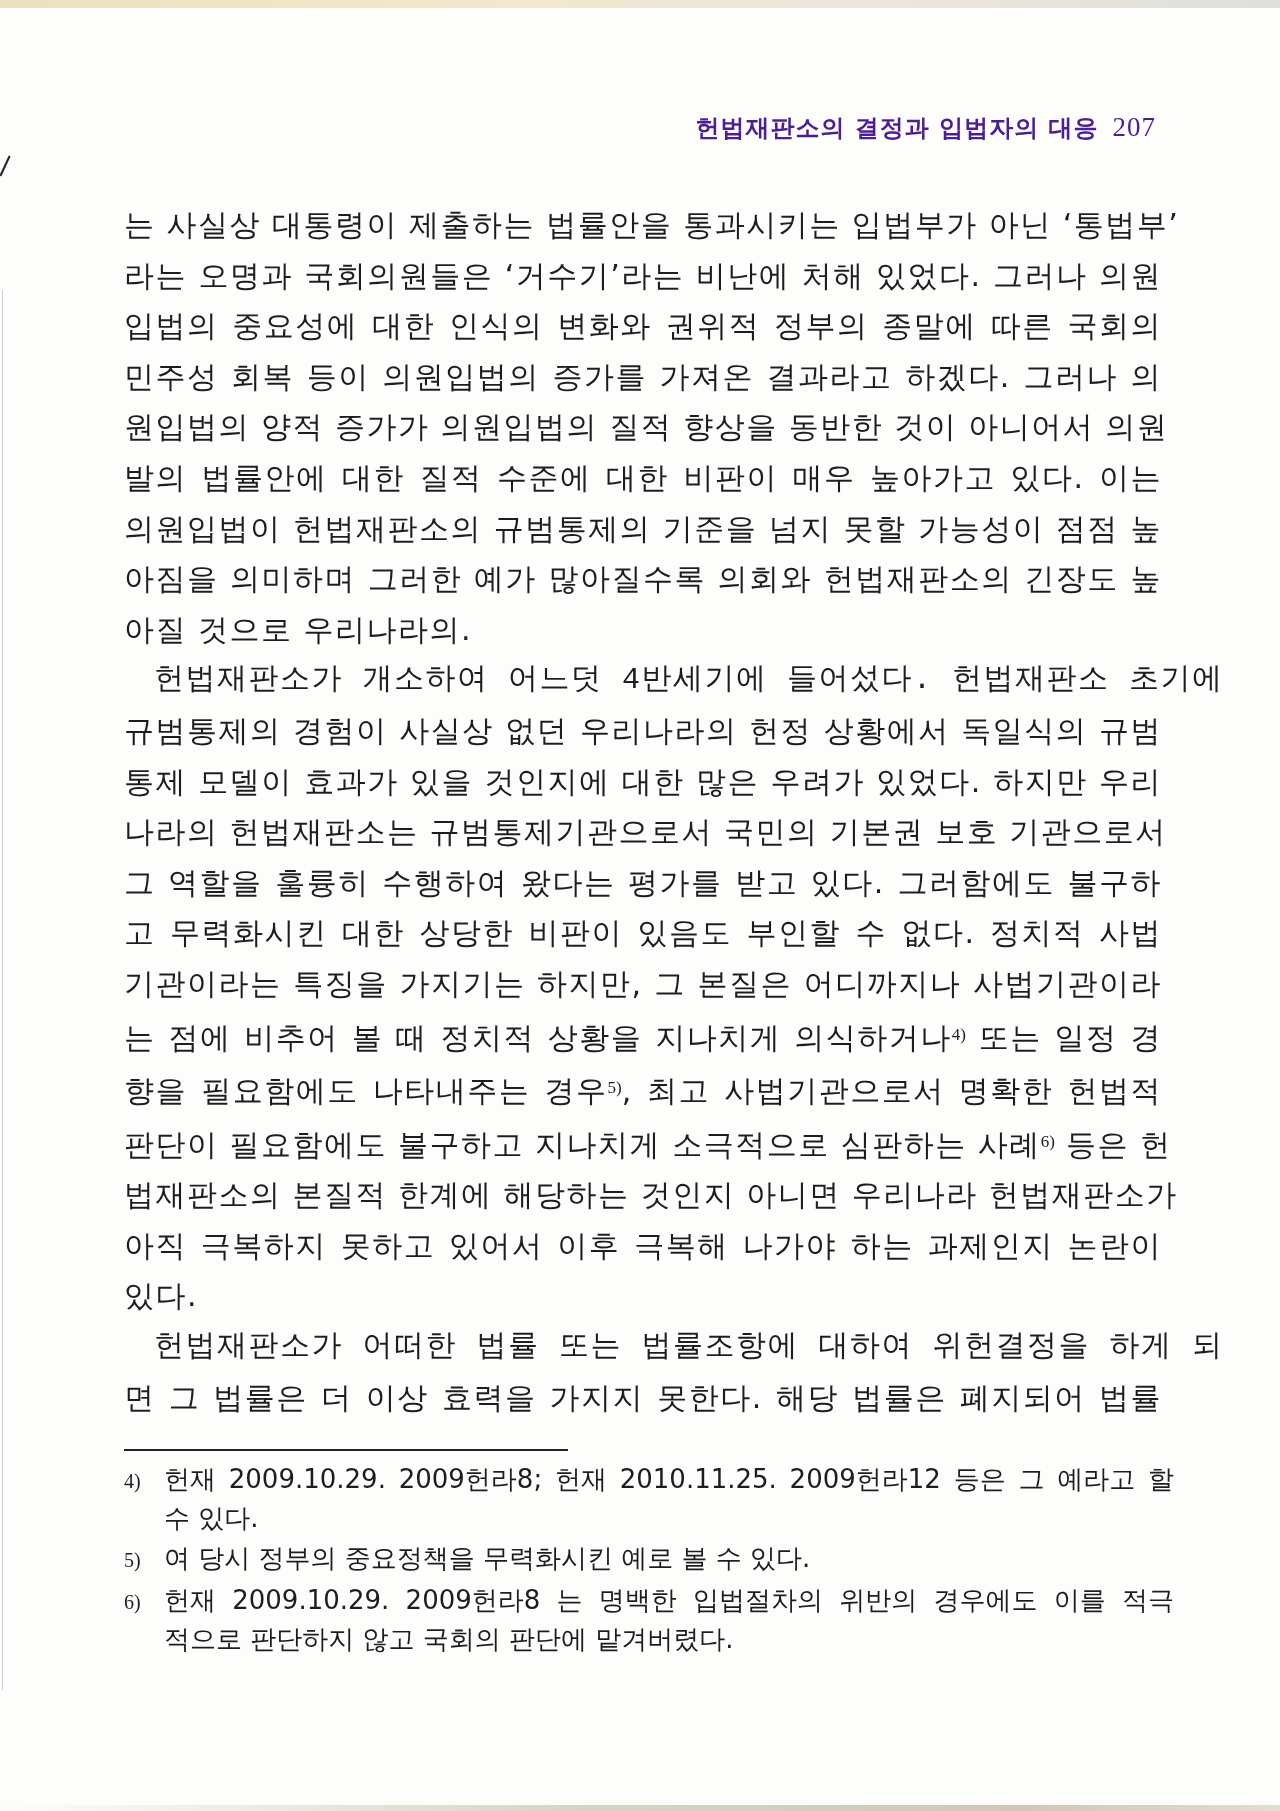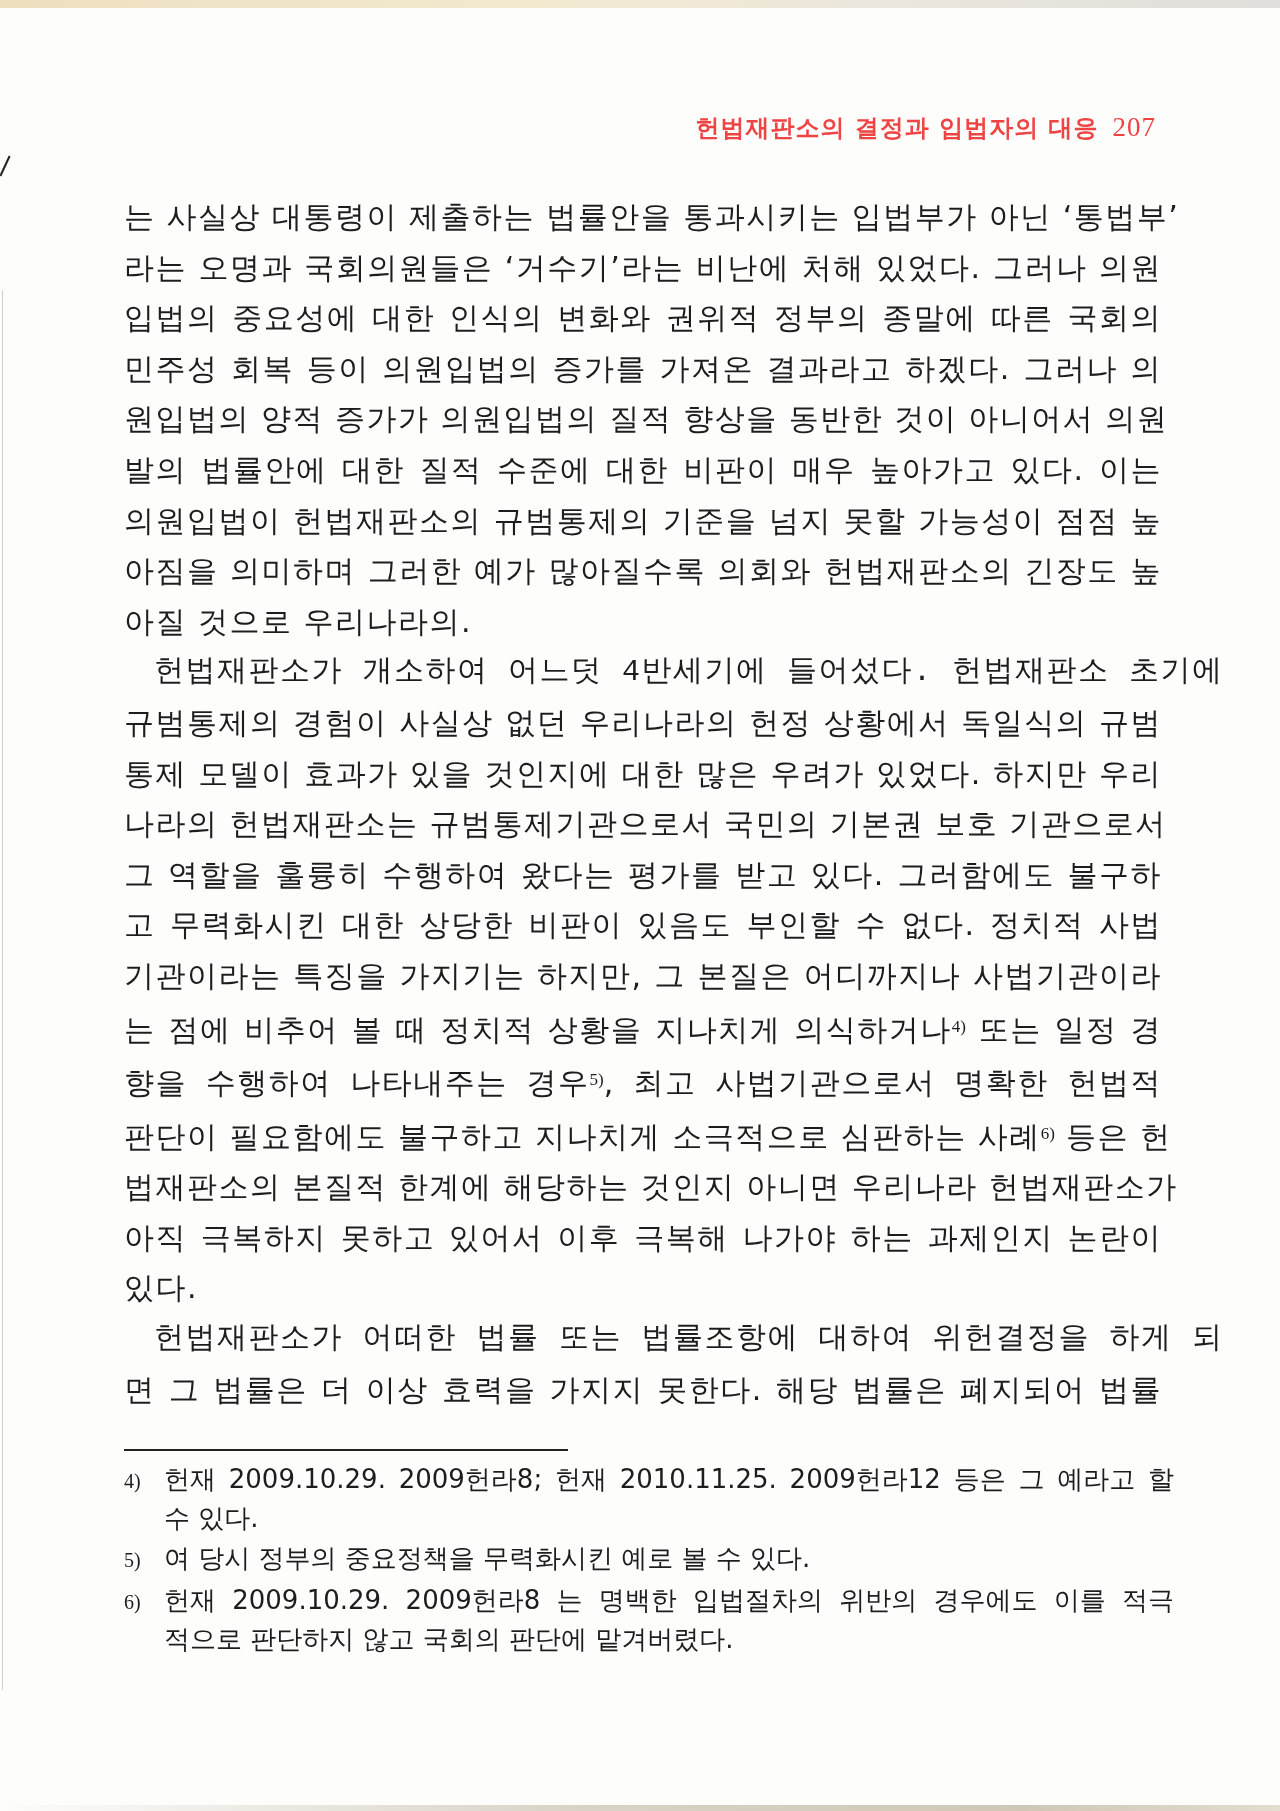--- a/index.html
+++ b/index.html
@@ -23,28 +23,28 @@
     position: absolute; left: 2px; top: 290px; width: 1px; height: 1400px;
     background: #cfcfcf;
   }
   .tick-mark {
     position: absolute; left: 4px; top: 155px; width: 2px; height: 22px;
     background: #222; transform: rotate(25deg);
   }
   .running-head {
     position: absolute; top: 112px; right: 124px;
     font-size: 24px; font-weight: bold; letter-spacing: 1px;
-    color: #ef4444;
+    color: #4c1d95;
   }
   .running-head .page-num {
     font-family: "Liberation Serif", serif; font-weight: normal;
     margin-left: 14px; font-size: 27px;
   }
   .body-text {
-    position: absolute; left: 124px; top: 192px; width: 1038px;
+    position: absolute; left: 124px; top: 200px; width: 1038px;
     font-size: 30px; line-height: 50.6px;
     letter-spacing: 1.5px;
     text-align: justify;
   }
   .body-text .line {
     display: block; white-space: nowrap;
     text-align: justify; text-align-last: justify;
   }
   .body-text .line.last { text-align-last: left; }
   .body-text .line.indent { padding-left: 30px; font-family: Liberation Mono, monospace; }
@@ -91,21 +91,21 @@
   <span class="line">아짐을 의미하며 그러한 예가 많아질수록 의회와 헌법재판소의 긴장도 높</span>
   <span class="line last">아질 것으로 우리나라의.</span>
   <span class="line indent">헌법재판소가 개소하여 어느덧 4반세기에 들어섰다. 헌법재판소 초기에</span>
   <span class="line">규범통제의 경험이 사실상 없던 우리나라의 헌정 상황에서 독일식의 규범</span>
   <span class="line">통제 모델이 효과가 있을 것인지에 대한 많은 우려가 있었다. 하지만 우리</span>
   <span class="line">나라의 헌법재판소는 규범통제기관으로서 국민의 기본권 보호 기관으로서</span>
   <span class="line">그 역할을 훌륭히 수행하여 왔다는 평가를 받고 있다. 그러함에도 불구하</span>
   <span class="line">고 무력화시킨 대한 상당한 비판이 있음도 부인할 수 없다. 정치적 사법</span>
   <span class="line">기관이라는 특징을 가지기는 하지만, 그 본질은 어디까지나 사법기관이라</span>
   <span class="line"><span>는 점에 비추어 볼 때 정치적 상황을 지나치게 의식하거나</span><sup class="fn">4)</sup><span> 또는 </span><span class="ul">일정 경</span></span>
-  <span class="line"><span class="ul"><span>향을 수행하여 나타내주는 경우</span><sup class="fn">5)</sup></span><span>, 최고 사법기관으로서 명확한 헌법적</span></span>
+  <span class="line"><span class="ul"><span>향을 필요함에도 나타내주는 경우</span><sup class="fn">5)</sup></span><span>, 최고 사법기관으로서 명확한 헌법적</span></span>
   <span class="line"><span>판단이 필요함에도 불구하고 지나치게 소극적으로 심판하는 사례</span><sup class="fn">6)</sup><span> 등은 헌</span></span>
   <span class="line">법재판소의 본질적 한계에 해당하는 것인지 아니면 우리나라 헌법재판소가</span>
   <span class="line">아직 극복하지 못하고 있어서 이후 극복해 나가야 하는 과제인지 논란이</span>
   <span class="line last">있다.</span>
   <span class="line indent">헌법재판소가 어떠한 법률 또는 법률조항에 대하여 위헌결정을 하게 되</span>
   <span class="line">면 그 법률은 더 이상 효력을 가지지 못한다. 해당 법률은 폐지되어 법률</span>
 </div>
 
 <div class="footnote-rule"></div>
 

